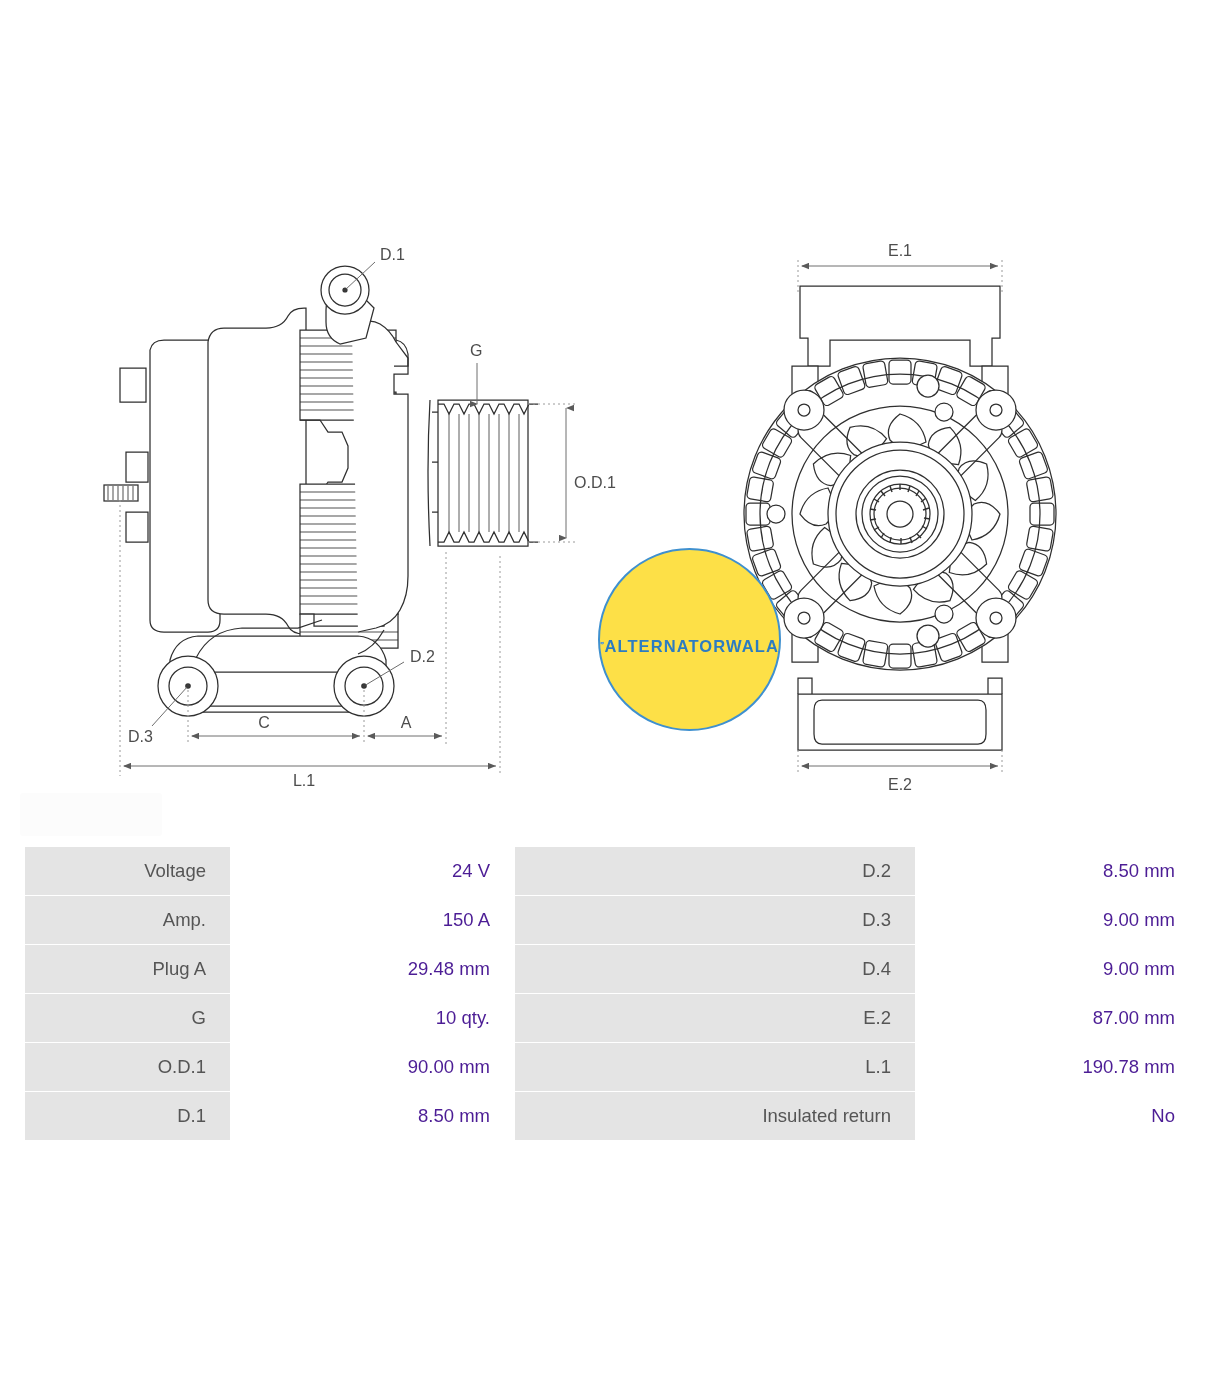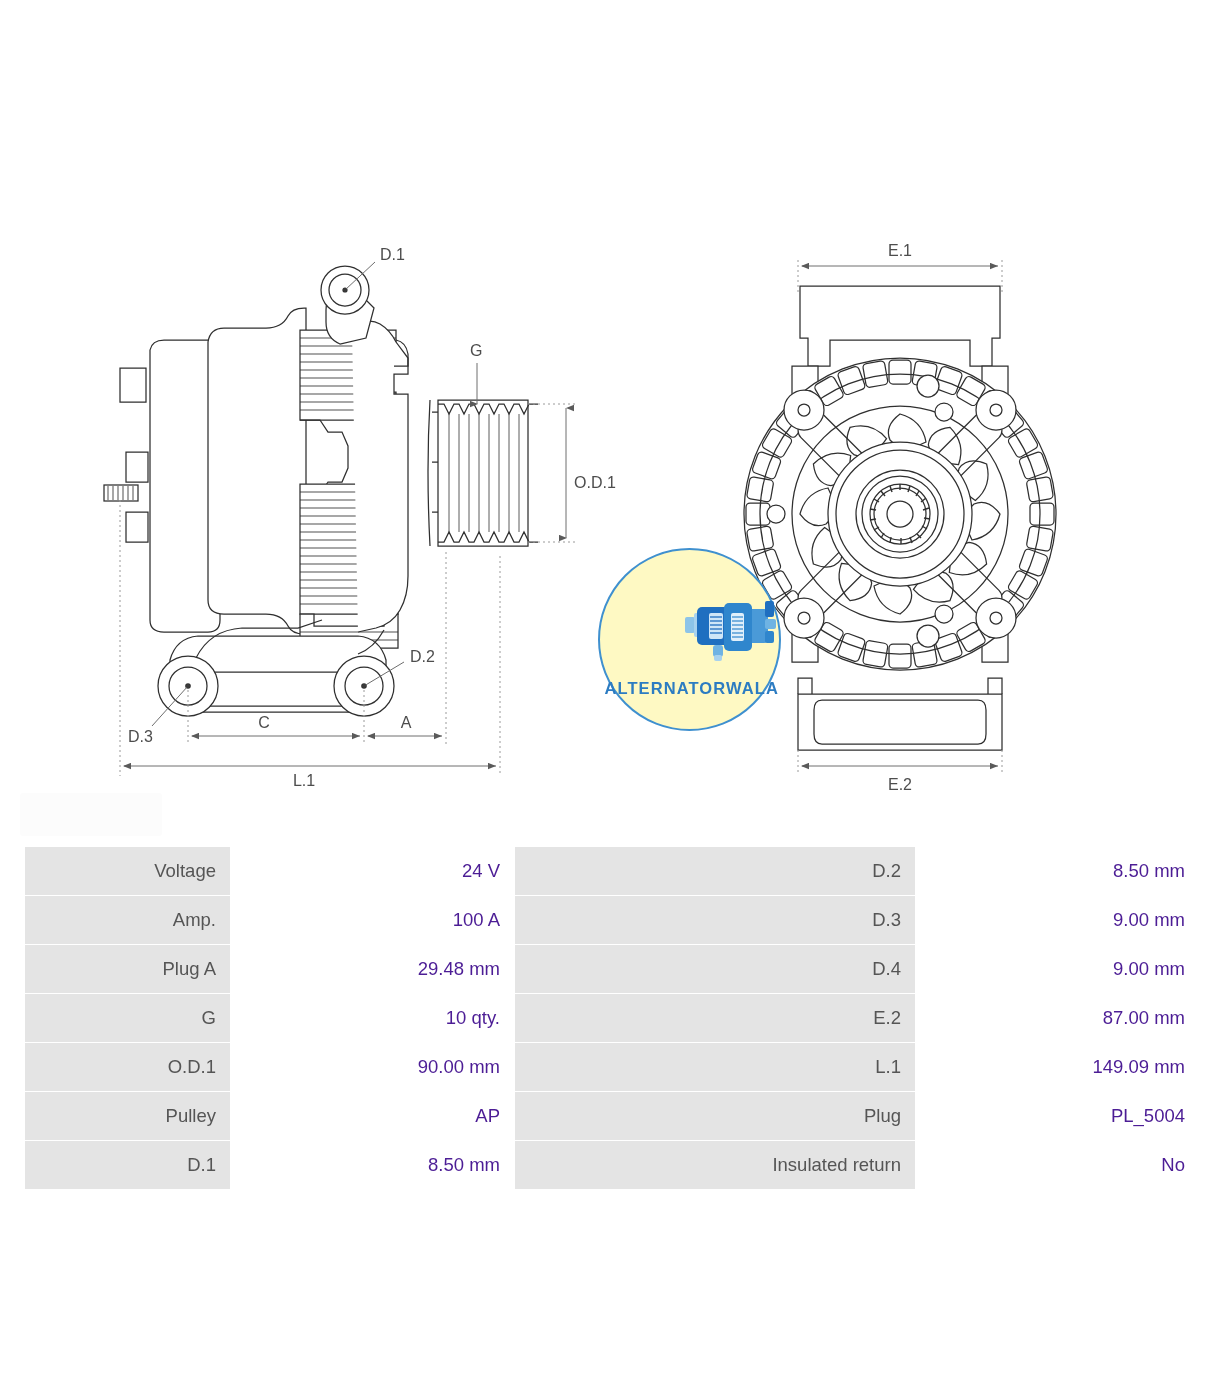--- a/index.html
+++ b/index.html
@@ -10,43 +10,43 @@
   }
   .page{position:absolute;inset:0;}
 
   
   .drawings{position:absolute;left:0;top:0;width:1225px;height:830px;}
   .dwg-svg{position:absolute;left:0;top:0;width:1225px;height:830px;}
 
   
   .logo{
     position:absolute;left:598px;top:548px;width:183px;height:183px;
-    border-radius:50%;border:2px solid #3f90cf;background:#fef9c3;
+    border-radius:50%;border:2px solid #3f90cf;background:#fde047;
     box-sizing:border-box;z-index:6;
-    display:flex;flex-direction:column;align-items:flex-end;justify-content:center;
+    display:flex;flex-direction:row;align-items:center;justify-content:center;
   }
   .logo-mark{width:96px;height:78px;margin-top:6px;}
   .logo-text{
     font-size:16.5px;font-weight:700;letter-spacing:1.1px;
     color:#2c7cc2;margin-top:14px;white-space:nowrap;
     font-family:"Liberation Sans","DejaVu Sans",sans-serif;
   }
   .faint-mark{
     position:absolute;left:20px;top:793px;width:142px;height:43px;
     background:#fcfcfc;border-radius:3px;z-index:1;
   }
 
   
   .spec-table{
     position:absolute;left:24px;top:846px;width:1174px;
     border-collapse:separate;border-spacing:1px 1px;
     table-layout:fixed;
   }
   .spec-table td{
-    height:48px;padding:0 14px;font-size:18.5px;
+    height:48px;padding:0 24px;font-size:18.5px;
     vertical-align:middle;background:#fff;
   }
   td.lbl{background:#e4e4e4;text-align:right;color:#555;}
   td.val{background:#fff;text-align:right;color:#4c1d95;}
   col.c1{width:205px;}
   col.c2{width:283px;}
   col.c3{width:400px;}
   col.c4{width:283px;}
 </style>
 </head>
@@ -526,47 +526,41 @@
       </colgroup>
     <tbody>
       <tr>
         <td class="lbl">Voltage</td>
         <td class="val">24 V</td>
         <td class="lbl">D.2</td>
         <td class="val">8.50 mm</td>
       </tr>
       <tr>
         <td class="lbl">Amp.</td>
-        <td class="val">100 A</td>
+        <td class="val">150 A</td>
         <td class="lbl">D.3</td>
         <td class="val">9.00 mm</td>
       </tr>
       <tr>
         <td class="lbl">Plug A</td>
         <td class="val">29.48 mm</td>
         <td class="lbl">D.4</td>
         <td class="val">9.00 mm</td>
       </tr>
       <tr>
         <td class="lbl">G</td>
         <td class="val">10 qty.</td>
         <td class="lbl">E.2</td>
         <td class="val">87.00 mm</td>
       </tr>
       <tr>
         <td class="lbl">O.D.1</td>
         <td class="val">90.00 mm</td>
         <td class="lbl">L.1</td>
-        <td class="val">149.09 mm</td>
-      </tr>
-      <tr>
-        <td class="lbl">Pulley</td>
-        <td class="val">AP</td>
-        <td class="lbl">Plug</td>
-        <td class="val">PL_5004</td>
+        <td class="val">190.78 mm</td>
       </tr>
       <tr>
         <td class="lbl">D.1</td>
         <td class="val">8.50 mm</td>
         <td class="lbl">Insulated return</td>
         <td class="val">No</td>
       </tr>
     </tbody>
   </table>
 

